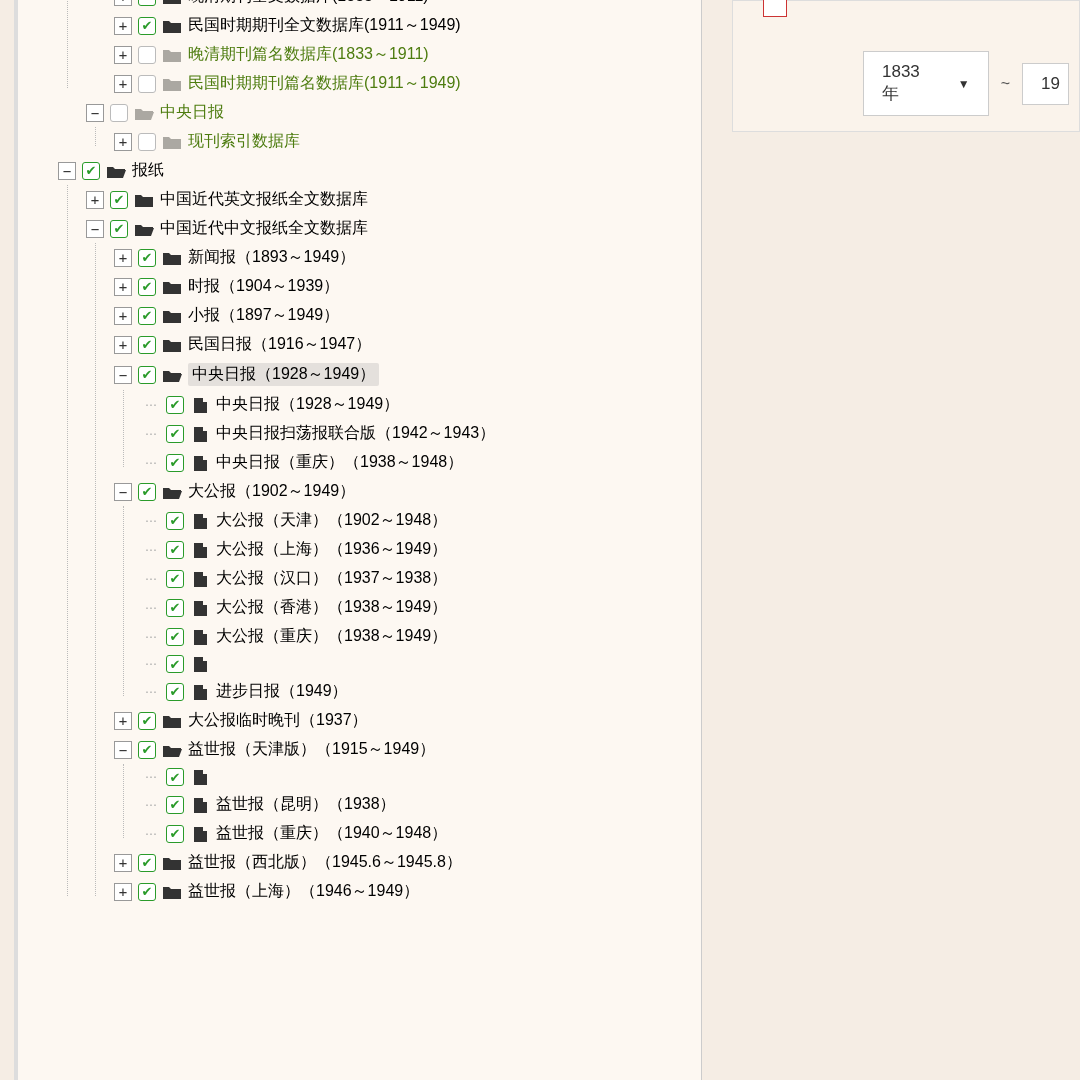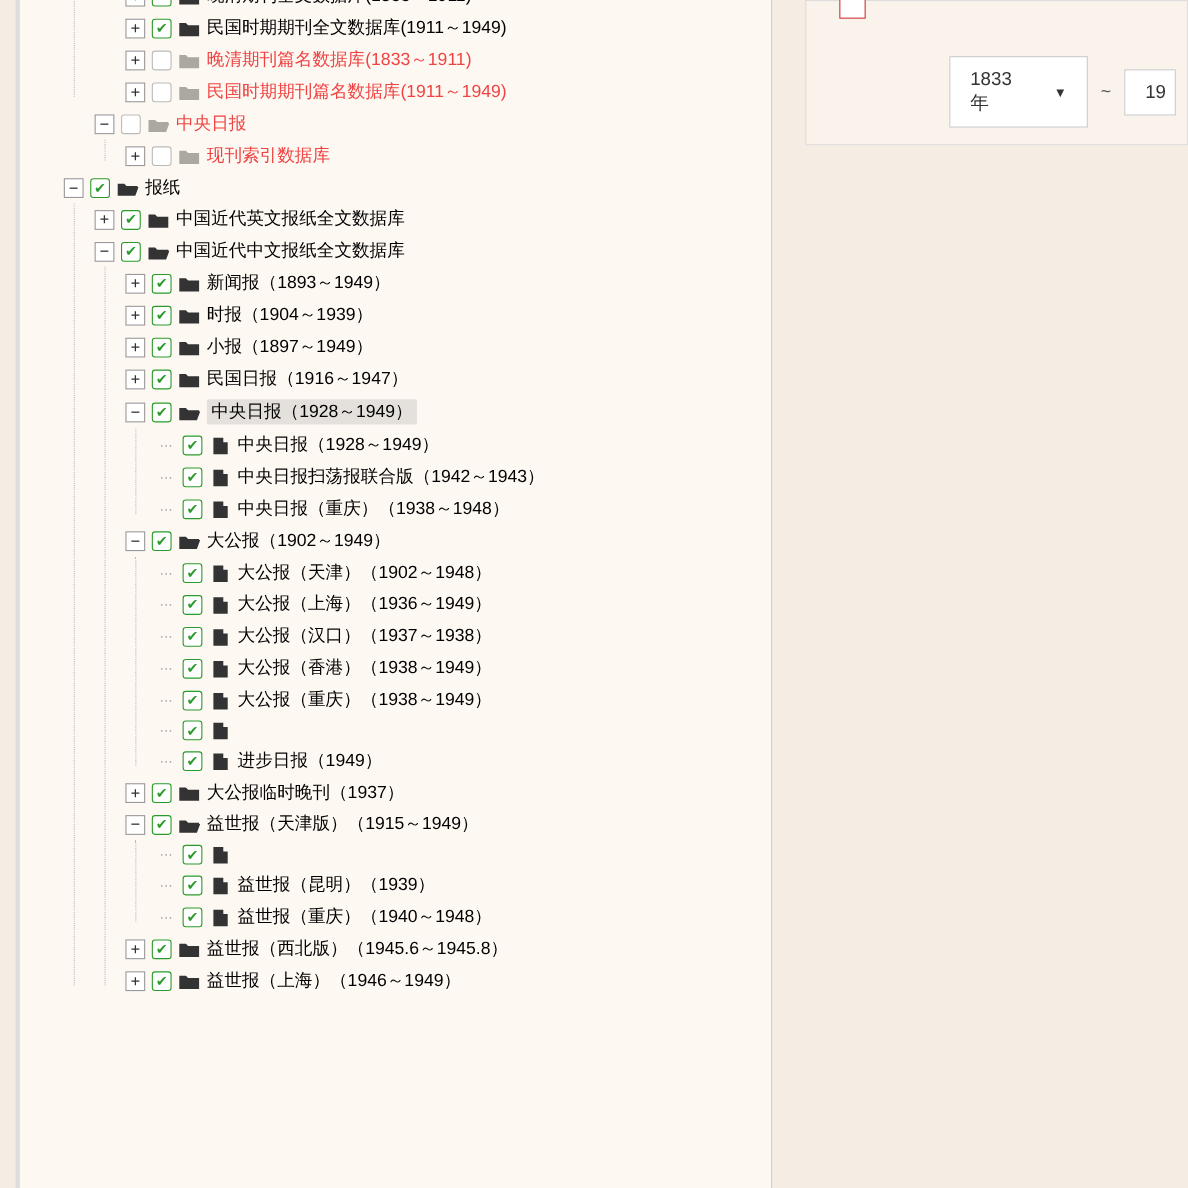--- a/index.html
+++ b/index.html
@@ -16,21 +16,21 @@
   
   .tree { list-style:none; padding-left: 0; margin-top:-18px;}
   .tree ul { list-style:none; padding-left:28px; }
   .node { display:flex; align-items:center; gap:6px; padding:4px 0; white-space:nowrap; }
   .toggle, .blank-toggle { width:18px; height:18px; border:1px solid #999; display:inline-flex; align-items:center; justify-content:center; font-size:14px; background:#fff; font-family: monospace; line-height:1; cursor:pointer; color:#333;}
   .leaf-line { display:inline-block; width:18px; text-align:center; color:#aaa; font-size:12px;}
   .check { width:18px; height:18px; border:1px solid #2a9b2a; border-radius:3px; display:inline-flex; align-items:center; justify-content:center; background:#fff; cursor:pointer;}
   .check.on::after { content:"✔"; color:#2a9b2a; font-size:13px; line-height:1; }
   .check.off { border-color:#bbb; }
   .label { color:#000000; }
-  .label.disabled { color:#ef4444; }
+  .label.disabled { color:#4d7c0f; }
   .label.selected { background:#e4e0dc; padding:1px 4px; border-radius:2px;}
   .icon-svg { width:20px; height:16px; display:inline-block; }
   .folder-closed { fill:#333; }
   .folder-open { fill:#333; }
   .file-ic { fill:#333; }
   .dim .folder-closed, .dim .folder-open { fill:#aba8a2; }
   ul.children { position:relative; }
   ul.children::before { content:""; position:absolute; left:9px; top:0; bottom:10px; border-left:1px dotted #bbb; }
 </style>
 </head>
@@ -344,21 +344,21 @@
                         </svg>
                       </div>
                     </li>
                   <li>
                       <div class="node">
                         <span class="leaf-line">⋯</span>
                         <span class="check on"></span>
                         <svg class="icon-svg file-ic">
                           <use href="#ic-file"></use>
                         </svg>
-                        <span class="label">益世报（昆明）（1939）</span>
+                        <span class="label">益世报（昆明）（1938）</span>
                       </div>
                     </li>
                   <li>
                       <div class="node">
                         <span class="leaf-line">⋯</span>
                         <span class="check on"></span>
                         <svg class="icon-svg file-ic">
                           <use href="#ic-file"></use>
                         </svg>
                         <span class="label">益世报（重庆）（1940～1948）</span>

